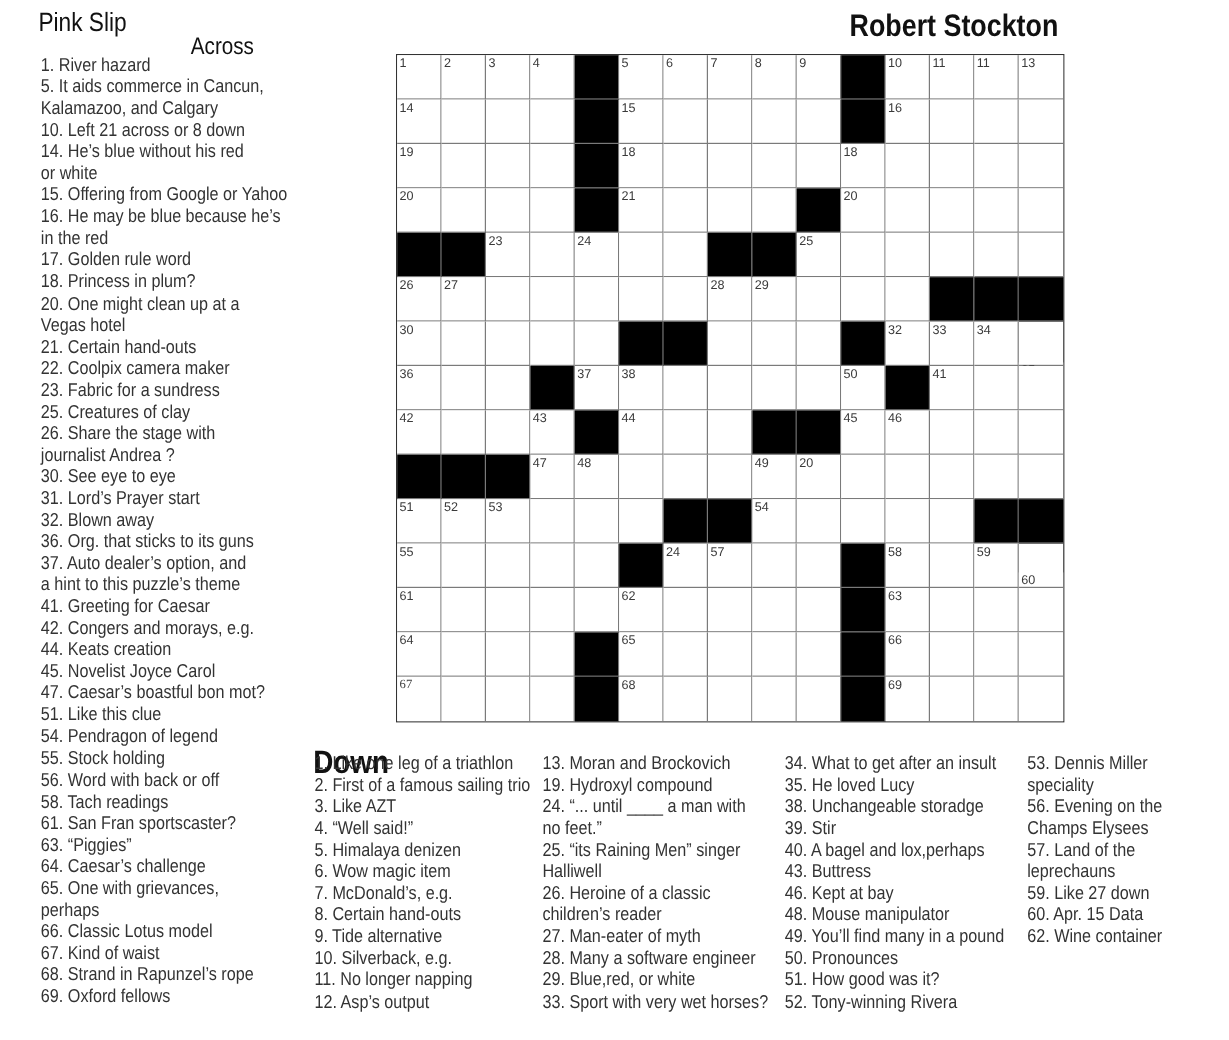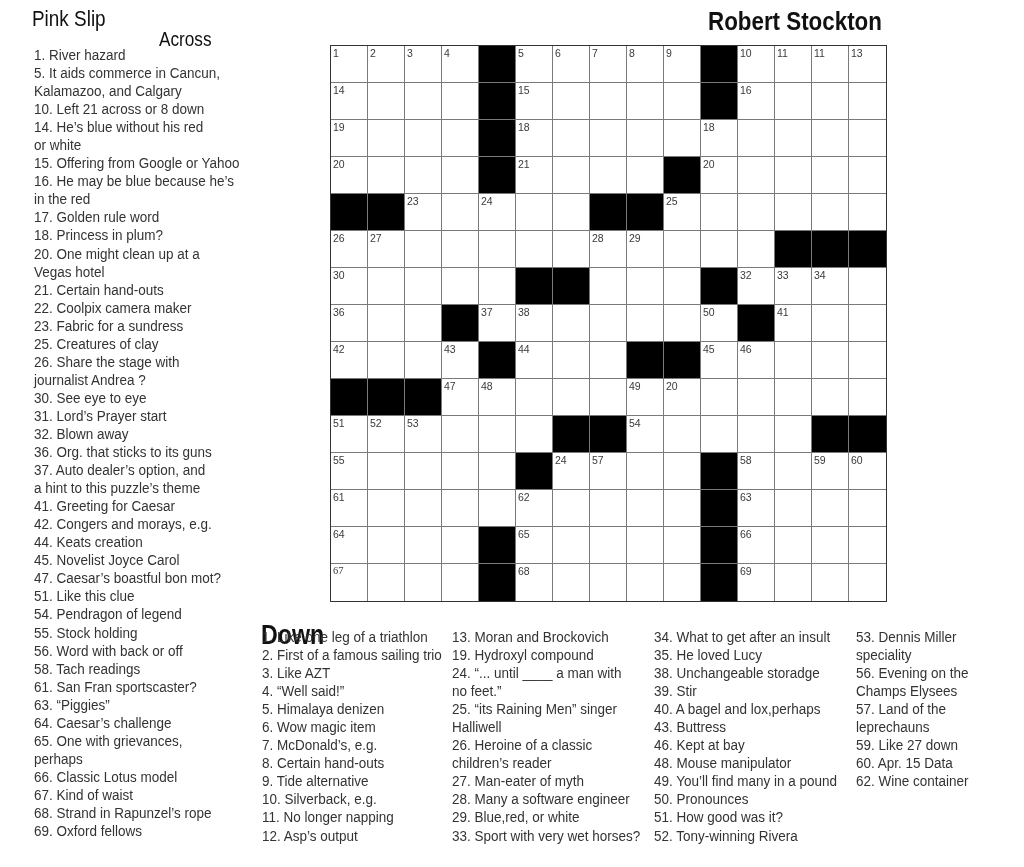--- a/index.html
+++ b/index.html
@@ -379,21 +379,21 @@
     <div class="cell"></div>
     <div class="cell"></div>
     <div class="cell black"></div>
     <div class="cell">
       <span class="num">58</span>
     </div>
     <div class="cell"></div>
     <div class="cell">
       <span class="num">59</span>
     </div>
-    <div class="cell" style="border-right: none;">
+    <div class="cell" style="border-right: none; margin-top: 24px;">
       <span class="num">60</span>
     </div>
     <div class="cell">
       <span class="num">61</span>
     </div>
     <div class="cell"></div>
     <div class="cell"></div>
     <div class="cell"></div>
     <div class="cell"></div>
     <div class="cell">

